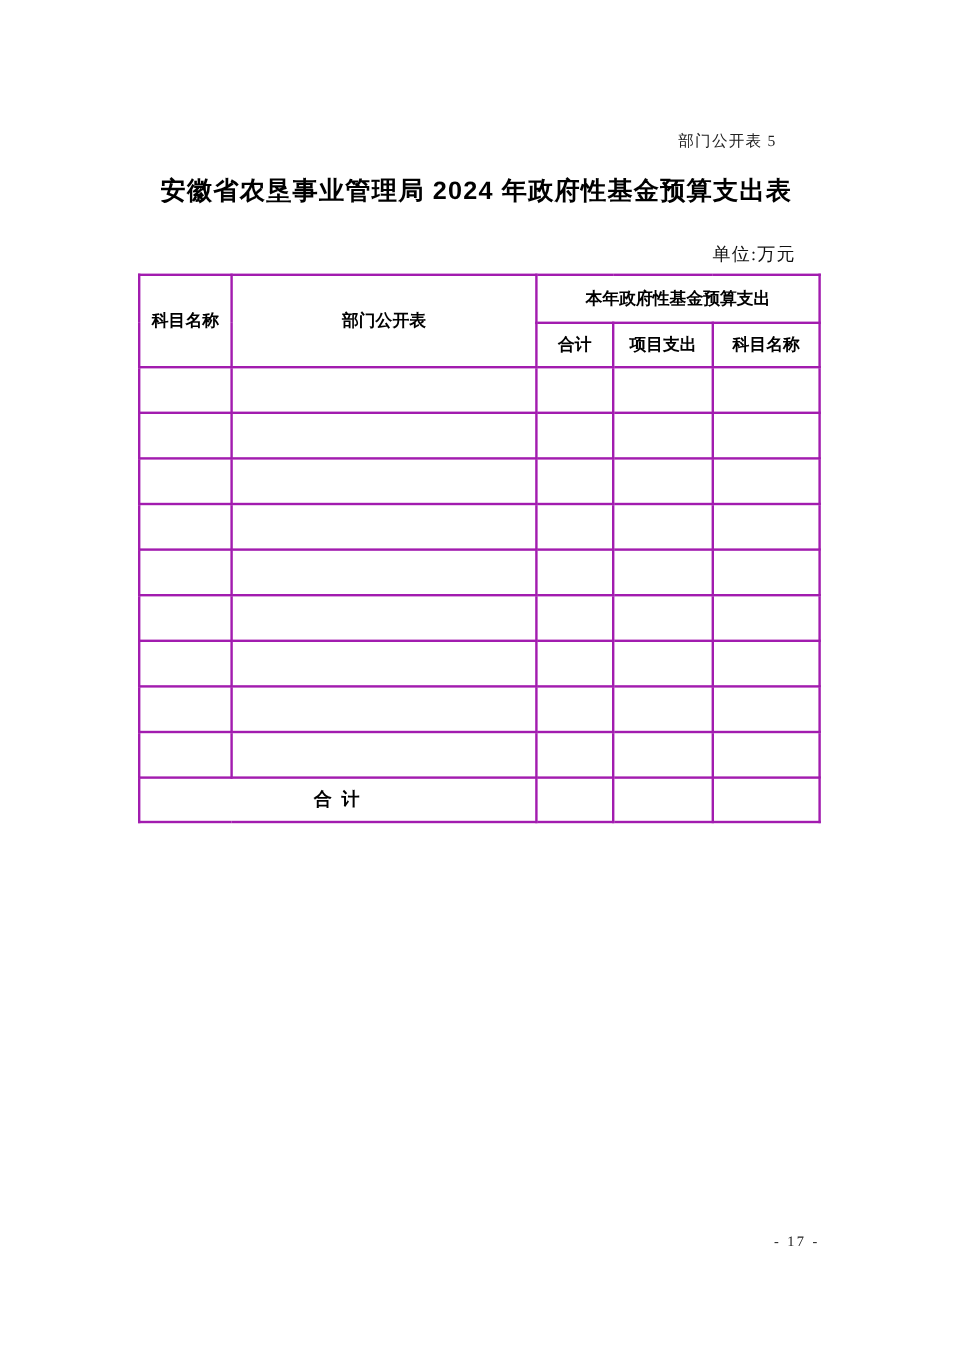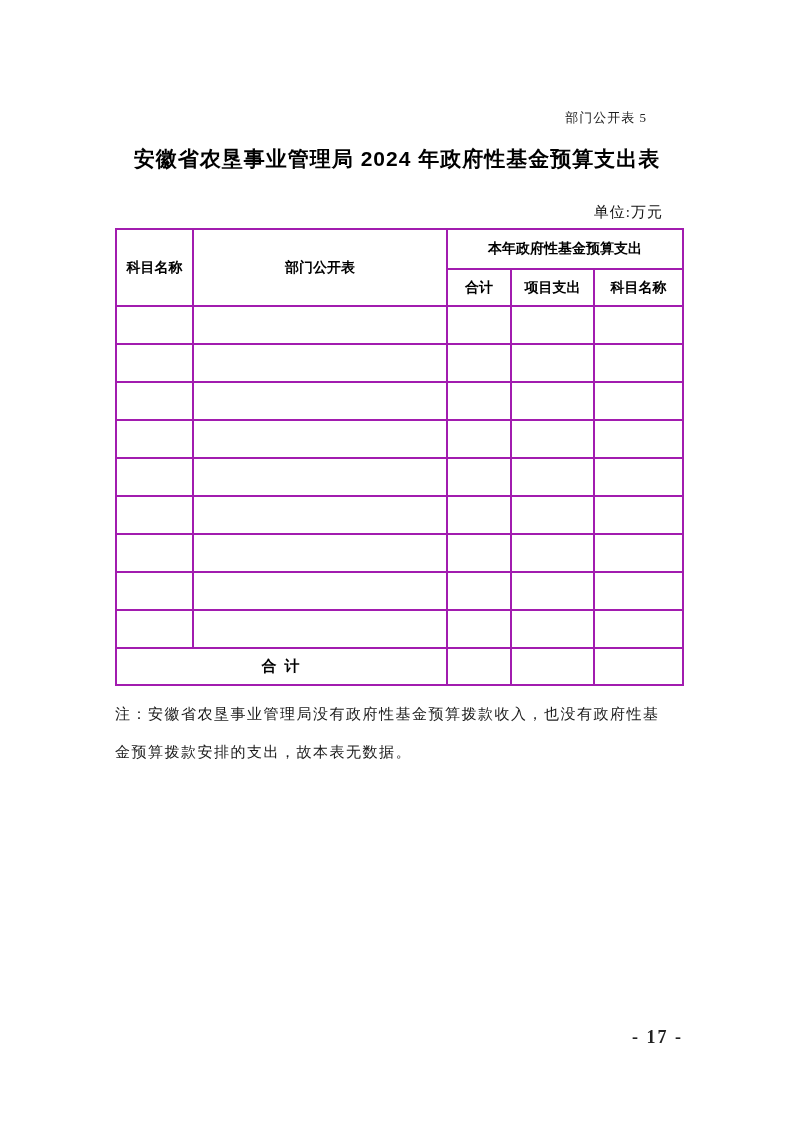--- a/index.html
+++ b/index.html
@@ -82,24 +82,23 @@
     width: 578px;
     font-size: 15px;
     letter-spacing: 1.5px;
     line-height: 38px;
     color: #1a1a1a;
   }
   .page-number {
     position: absolute;
     top: 1027px;
     right: 111px;
-    font-size: 18px;
+    font-size: 12px;
     letter-spacing: 2px;
     color: #222222;
-    font-weight: bold;
   }
 </style>
 </head>
 <body>
 
 <div class="page">
 
   <div class="doc-label">部门公开表 5</div>
 
   <h1 class="title">安徽省农垦事业管理局 2024 年政府性基金预算支出表</h1>
@@ -195,20 +194,16 @@
     <tfoot>
       <tr class="total-row">
         <td colspan="2" class="total-label">合 计</td>
         <td></td>
         <td></td>
         <td></td>
       </tr>
     </tfoot>
   </table>
 
-  <div class="note">
-    <div>注：安徽省农垦事业管理局没有政府性基金预算拨款收入，也没有政府性基</div>
-    <div>金预算拨款安排的支出，故本表无数据。</div>
-  </div>
 
   <div class="page-number">- 17 -</div>
 
 </div>
 
 </body></html>

